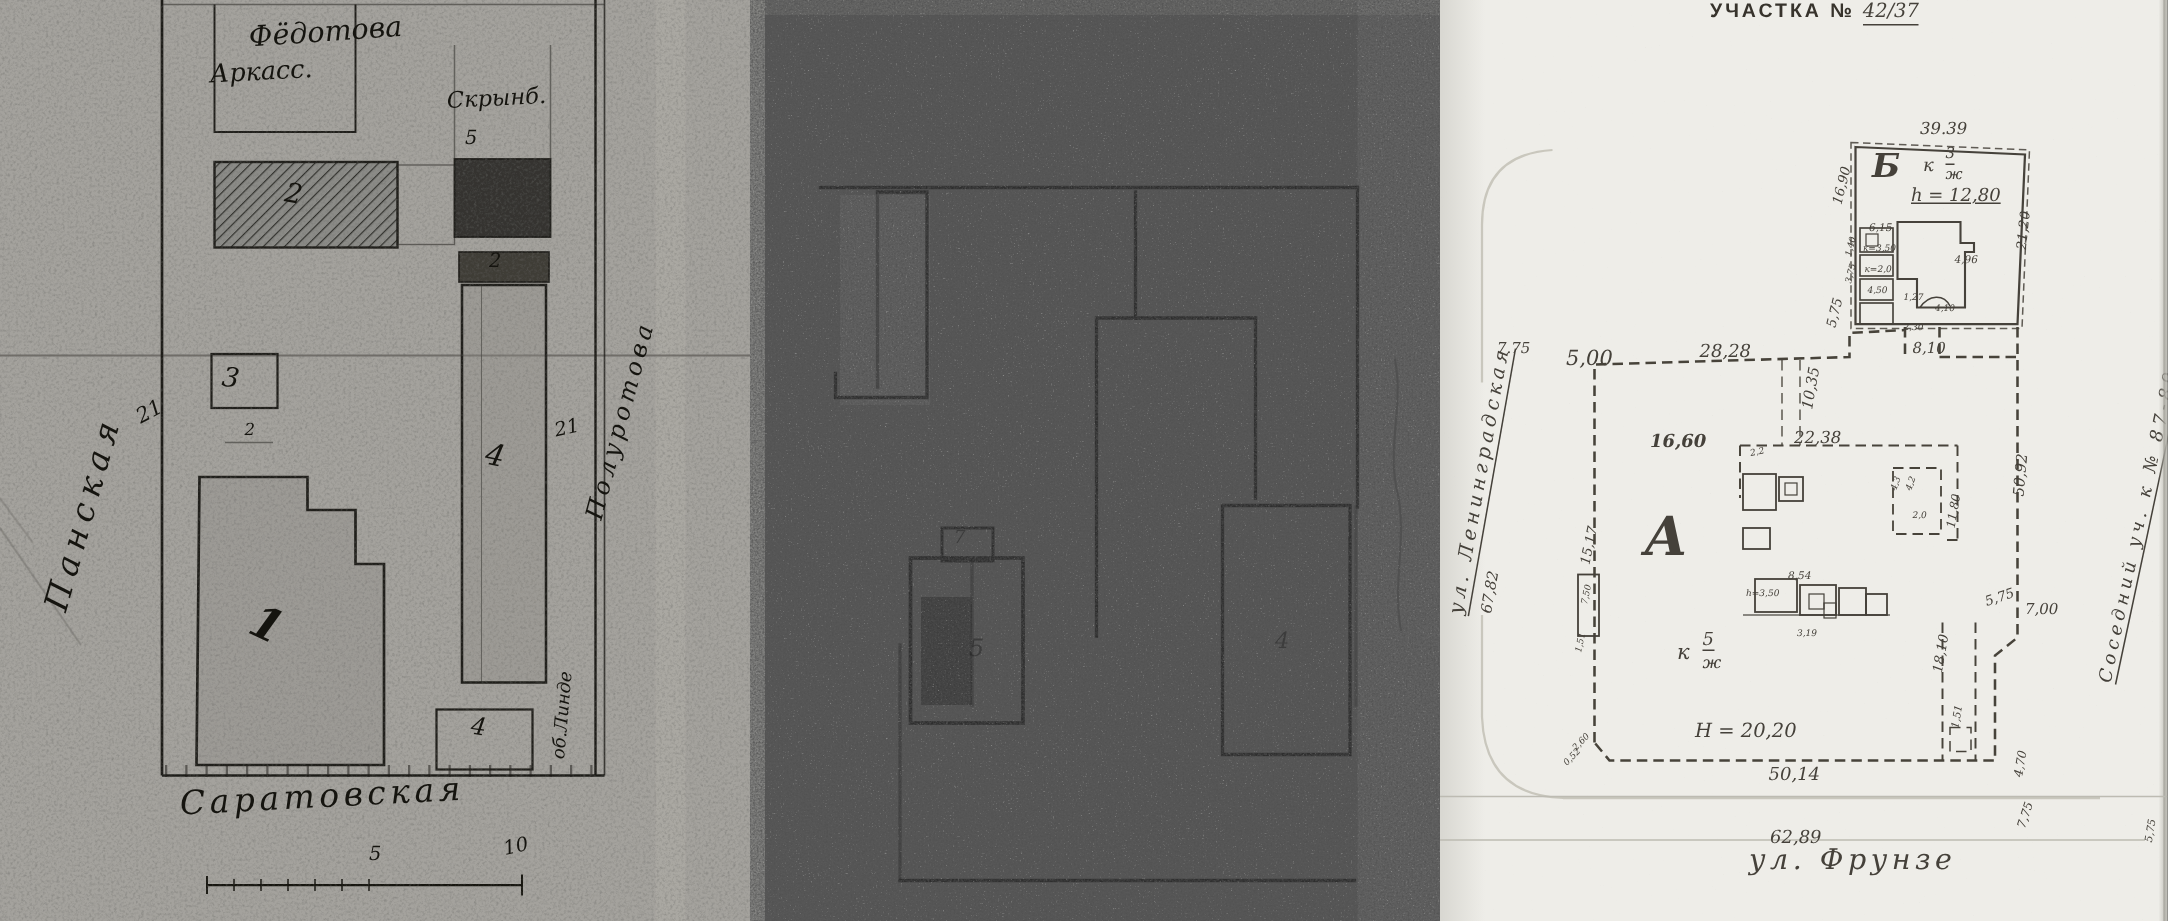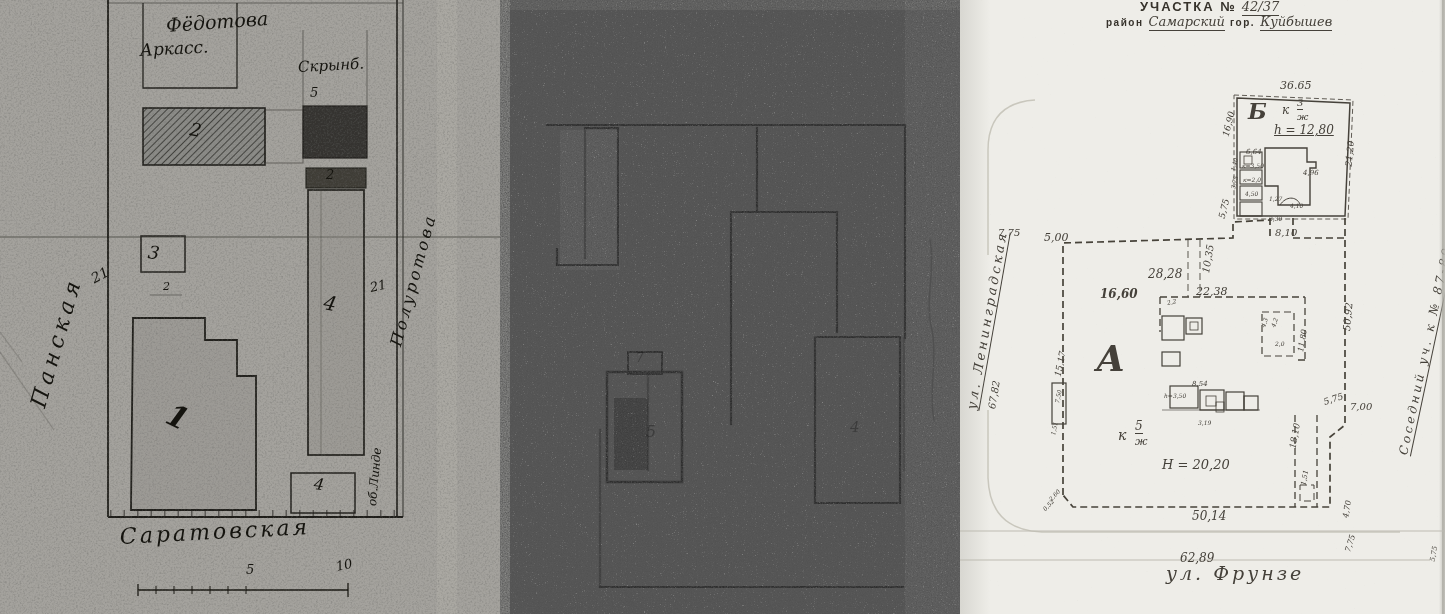--- a/index.html
+++ b/index.html
@@ -213,51 +213,45 @@
         <line x1="202" y1="410" x2="300" y2="410" opacity="0.6"></line>
         <rect x="92" y="383" width="14" height="41"></rect>
       </g>
       <rect width="485" height="614" filter="url(#nP)" opacity="0.5"></rect>
     </svg>
     <div class="rp-header">
       <div class="h-line ind1">
         <span class="typed t1">УЧАСТКА №</span>
         <span class="hand u">42/37</span>
       </div>
-      <div class="h-line">
-        <span class="typed">район</span>
-        <span class="hand u">Самарский</span>
-        <span class="typed">гор.</span>
-        <span class="hand u">Куйбышев</span>
-      </div>
     </div>
     <div class="labels">
-        <span class="label hand" style="left: 320px; top: 80px; font-size: 11px;">36.65</span>
+        <span class="label hand" style="left: 320px; top: 80px; font-size: 11px;">39.39</span>
         <span class="label hand b" style="left: 288px; top: 100px; font-size: 22px;">Б</span>
         <span class="label hand" style="left: 322px; top: 104px; font-size: 12px;">к</span>
         <span class="label hand u" style="left: 337px; top: 98px; font-size: 10px;">3</span>
         <span class="label hand" style="left: 337px; top: 112px; font-size: 10px;">ж</span>
         <span class="label hand" style="left: 314px; top: 124px; font-size: 12px; text-decoration: underline;">h = 12,80</span>
         <span class="label hand" style="left: 266px; top: 132px; font-size: 9px; transform: rotate(-76deg);">16,90</span>
         <span class="label hand" style="left: 389px; top: 162px; font-size: 9px; transform: rotate(-84deg);">21,20</span>
-        <span class="label hand" style="left: 286px; top: 149px; font-size: 7px;">6,64</span>
+        <span class="label hand" style="left: 286px; top: 149px; font-size: 7px;">6,15</span>
         <span class="label hand" style="left: 282px; top: 163px; font-size: 6px;">к=3,50</span>
         <span class="label hand" style="left: 283px; top: 177px; font-size: 6px;">к=2,0</span>
         <span class="label hand" style="left: 285px; top: 191px; font-size: 6px;">4,50</span>
         <span class="label hand" style="left: 273px; top: 168px; font-size: 6px; transform: rotate(-76deg);">1,40</span>
         <span class="label hand" style="left: 273px; top: 186px; font-size: 6px; transform: rotate(-76deg);">3,75</span>
         <span class="label hand" style="left: 343px; top: 170px; font-size: 7px;">4,96</span>
         <span class="label hand" style="left: 309px; top: 196px; font-size: 6px;">1,27</span>
         <span class="label hand" style="left: 330px; top: 203px; font-size: 6px;">4,10</span>
         <span class="label hand" style="left: 309px; top: 216px; font-size: 6px;">2,30</span>
         <span class="label hand" style="left: 315px; top: 228px; font-size: 10px;">8,10</span>
         <span class="label hand" style="left: 262px; top: 214px; font-size: 9px; transform: rotate(-76deg);">5,75</span>
         <span class="label hand" style="left: 38px; top: 228px; font-size: 10px;">7.75</span>
-        <span class="label hand" style="left: 84px; top: 232px; font-size: 11px;">5,00</span>
-        <span class="label hand" style="left: 188px; top: 228px; font-size: 12px; margin-top: 40px;">28,28</span>
+        <span class="label hand" style="left: 84px; top: 232px; font-size: 14px;">5,00</span>
+        <span class="label hand" style="left: 173px; top: 228px; font-size: 12px;">28,28</span>
         <span class="label hand" style="left: 246px; top: 268px; font-size: 10px; transform: rotate(-80deg);">10,35</span>
         <span class="label hand" style="left: 236px; top: 286px; font-size: 11px;">22,38</span>
         <span class="label hand" style="left: 140px; top: 288px; font-size: 12px; font-weight: bold;">16,60</span>
         <span class="label hand b" style="left: 136px; top: 340px; font-size: 36px;">А</span>
         <span class="label hand" style="left: 98px; top: 372px; font-size: 9px; transform: rotate(-78deg);">15,17</span>
         <span class="label hand" style="left: 387px; top: 326px; font-size: 10px; transform: rotate(-85deg);">50,92</span>
         <span class="label hand" style="left: 341px; top: 348px; font-size: 8px; transform: rotate(-80deg);">11,80</span>
         <span class="label hand" style="left: 390px; top: 402px; font-size: 10px;">7,00</span>
         <span class="label hand" style="left: 364px; top: 398px; font-size: 9px; transform: rotate(-18deg);">5,75</span>
         <span class="label hand" style="left: 207px; top: 300px; font-size: 6px; transform: rotate(-12deg);">2,2</span>
@@ -265,24 +259,24 @@
         <span class="label hand" style="left: 204px; top: 393px; font-size: 6px;">h=3,50</span>
         <span class="label hand" style="left: 303px; top: 324px; font-size: 6px; transform: rotate(-70deg);">4,3</span>
         <span class="label hand" style="left: 313px; top: 324px; font-size: 6px; transform: rotate(-70deg);">4,2</span>
         <span class="label hand" style="left: 315px; top: 341px; font-size: 6px;">2,0</span>
         <span class="label hand" style="left: 238px; top: 420px; font-size: 6px;">3,19</span>
         <span class="label hand" style="left: 97px; top: 400px; font-size: 6px; transform: rotate(-78deg);">7,50</span>
         <span class="label hand" style="left: 93px; top: 432px; font-size: 6px; transform: rotate(-78deg);">1,51</span>
         <span class="label hand" style="left: 158px; top: 428px; font-size: 14px;">к</span>
         <span class="label hand u" style="left: 175px; top: 420px; font-size: 12px;">5</span>
         <span class="label hand" style="left: 175px; top: 436px; font-size: 11px;">ж</span>
-        <span class="label hand" style="left: 170px; top: 458px; font-size: 13px; margin-left: 32px;">H = 20,20</span>
+        <span class="label hand" style="left: 170px; top: 481px; font-size: 13px;">H = 20,20</span>
         <span class="label hand" style="left: 333px; top: 444px; font-size: 9px; transform: rotate(-80deg);">18,10</span>
         <span class="label hand" style="left: 344px; top: 482px; font-size: 7px; transform: rotate(-80deg);">1,51</span>
-        <span class="label hand" style="left: 232px; top: 510px; font-size: 12px;">50,14</span>
+        <span class="label hand" style="left: 219px; top: 510px; font-size: 12px;">50,14</span>
         <span class="label hand" style="left: 90px; top: 497px; font-size: 6px; transform: rotate(-46deg);">2,60</span>
         <span class="label hand" style="left: 84px; top: 507px; font-size: 6px; transform: rotate(-46deg);">0,52</span>
         <span class="label hand" style="left: 386px; top: 514px; font-size: 8px; transform: rotate(-80deg);">4,70</span>
         <span class="label hand" style="left: 388px; top: 548px; font-size: 8px; transform: rotate(-72deg);">7,75</span>
         <span class="label hand" style="left: 473px; top: 558px; font-size: 7px; transform: rotate(-80deg);">5,75</span>
         <span class="label hand u sp2" style="left: 12px; top: 402px; font-size: 13px; transform: rotate(-80deg);">ул. Ленинградская</span>
         <span class="label hand" style="left: 32px; top: 404px; font-size: 10px; transform: rotate(-80deg);">67,82</span>
         <span class="label hand u sp2" style="left: 444px; top: 448px; font-size: 12px; transform: rotate(-78deg);">Соседний уч. к № 87-89</span>
         <span class="label hand" style="left: 220px; top: 552px; font-size: 12px;">62,89</span>
         <span class="label hand sp2" style="left: 206px; top: 564px; font-size: 19px;">ул. Фрунзе</span>

